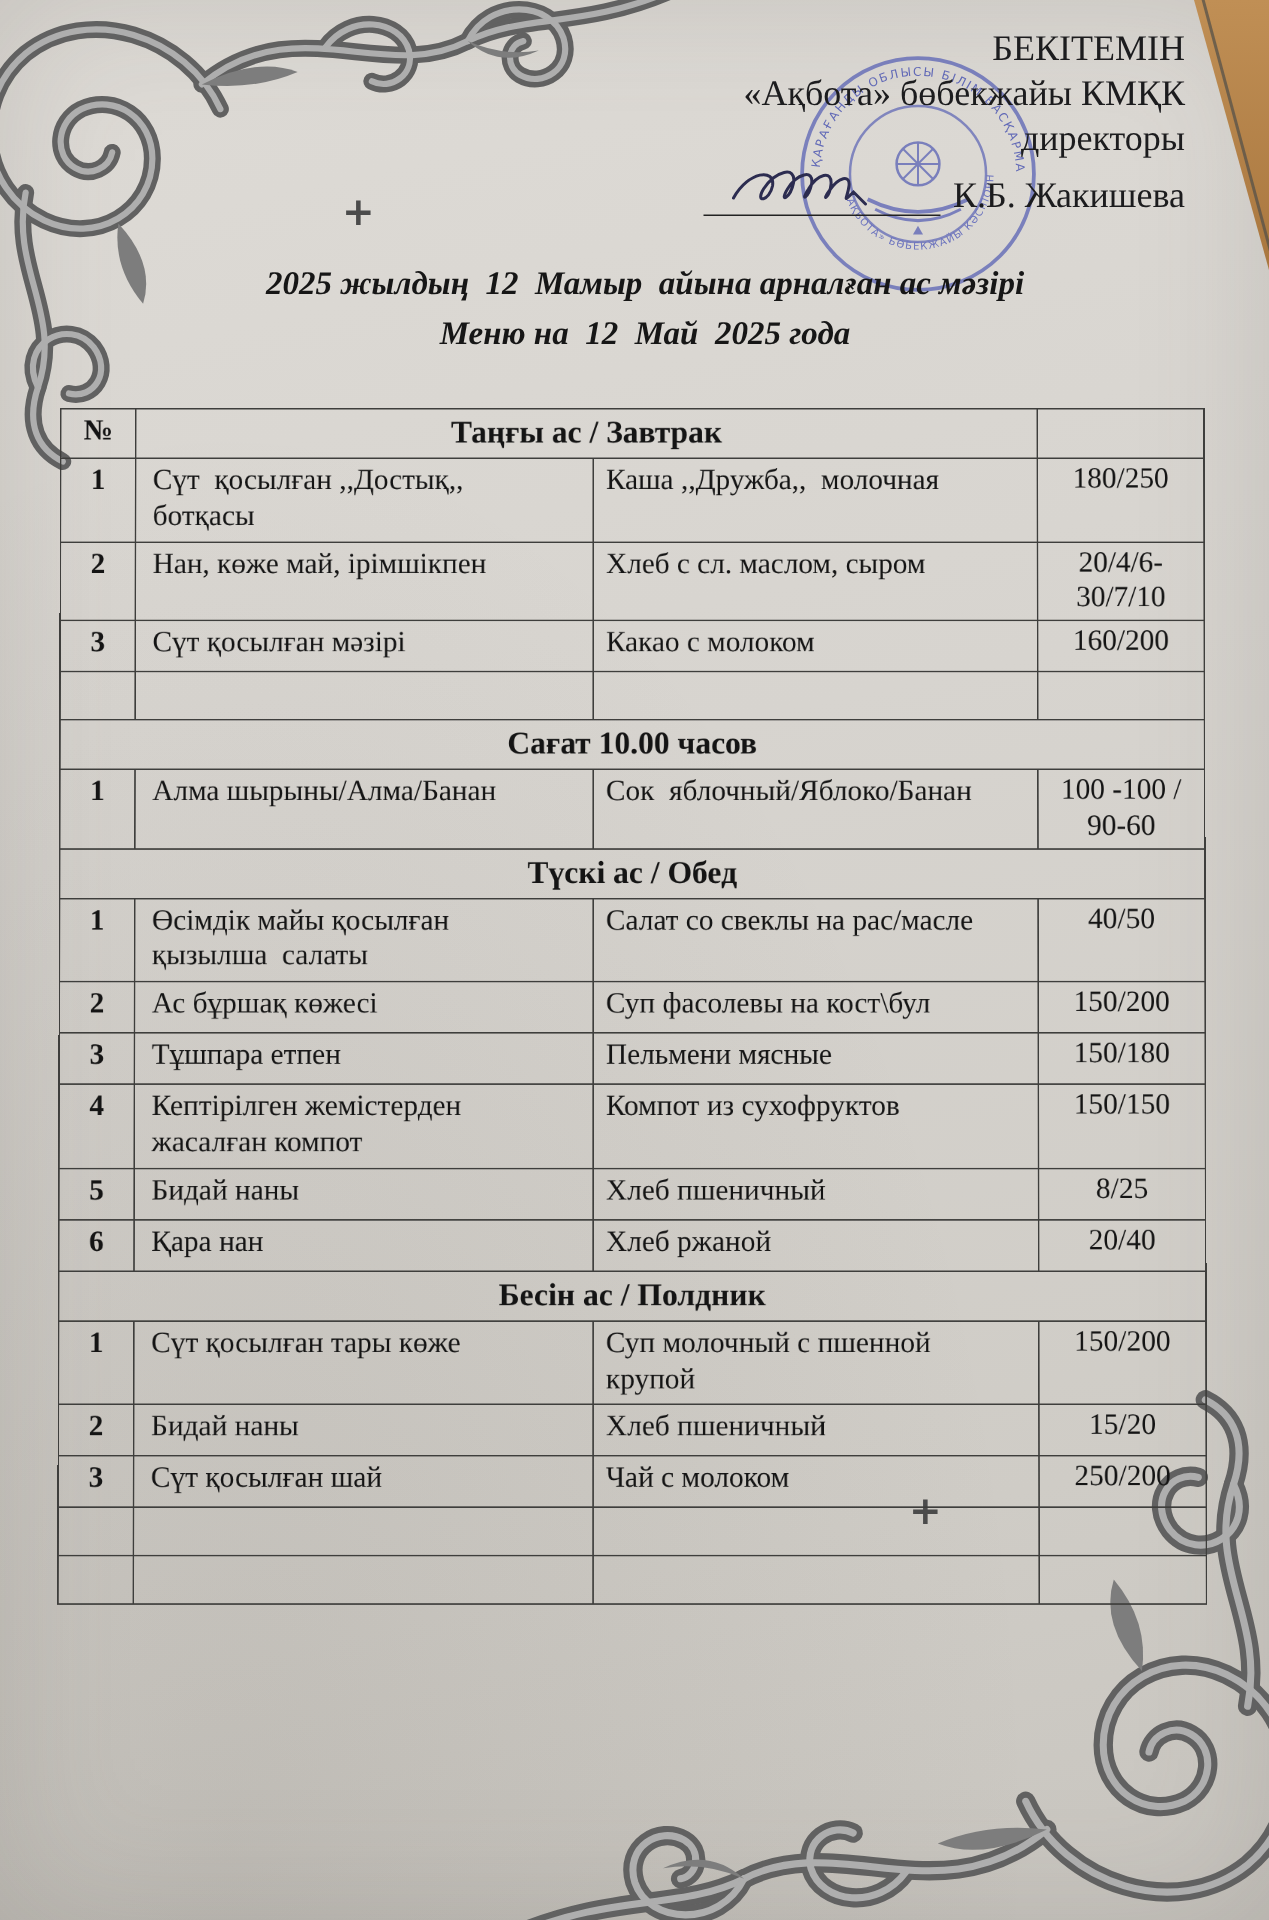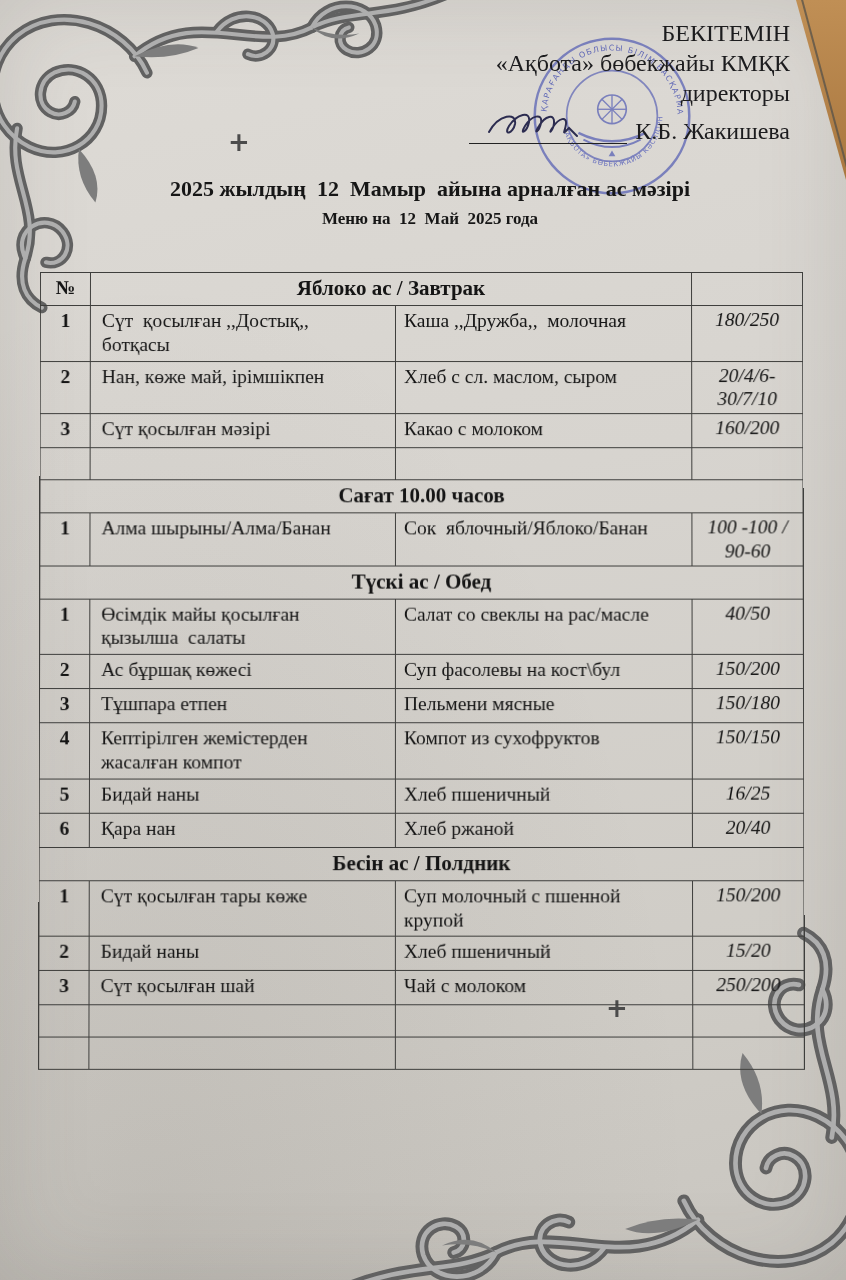--- a/index.html
+++ b/index.html
@@ -37,43 +37,43 @@
   .sig-wrap svg{position:absolute;left:0;top:-8px;}
   .sig-line{position:absolute;left:0;bottom:2px;width:158px;border-bottom:1.6px solid #222;}
   
   .stamp{
     position:absolute;left:528px;top:32px;width:168px;height:168px;z-index:2;
     opacity:.85;filter:blur(.4px);
   }
   
   .title{
     position:absolute;left:40px;top:176px;width:780px;text-align:center;
-    color:#161616;z-index:3;
+    color:#161616;z-index:3;font-style:italic;
   }
   .title .t1{font-size:22px;font-weight:bold;white-space:pre-wrap;}
-  .title .t2{font-size:17px;font-weight:bold;margin-top:7px;white-space:pre-wrap;}
+  .title .t2{font-size:22px;font-weight:bold;margin-top:7px;white-space:pre-wrap;}
   
   .doc-table{
     position:absolute;left:40px;top:272px;z-index:3;
     transform:perspective(1700px) rotateX(.6deg);transform-origin:50% 0;
   }
   table{
     border-collapse:collapse;table-layout:fixed;width:762px;
     background:transparent;color:#141414;
   }
   td{
     border:1.5px solid #3e3e3c;
     font-size:19.5px;line-height:1.22;
     vertical-align:top;padding:3px 8px 4px 8px;height:26px;
     white-space:pre-wrap;overflow:hidden;
   }
   td.c-num{text-align:center;font-weight:bold;padding:3px 2px;}
   td.c-kz{padding-left:11px;}
   td.c-sec{text-align:center;font-weight:bold;font-size:21px;padding:3px 4px;}
-  td.c-portion{text-align:center;padding:2px 3px;font-style:italic;}
+  td.c-portion{text-align:center;padding:2px 3px;}
   tr.empty-row td{height:24px;}
   
   .orn{position:absolute;pointer-events:none;z-index:1;}
   .orn-tl{left:-20px;top:-16px;width:474px;height:330px;}
   .orn-br{right:-28px;bottom:-22px;width:540px;height:376px;transform:rotate(180deg);}
   .orn-dark{stroke:#616161;stroke-width:11;fill:none;stroke-linecap:round;}
   .orn-light{stroke:#aeaeae;stroke-width:4;fill:none;stroke-linecap:round;}
   .leaf{fill:#7d7d7d;stroke:none;}
   
   .crop-mark{
@@ -170,21 +170,21 @@
     <table>
       <colgroup>
         <col style="width:50px">
           <col style="width:305px">
           <col style="width:296px">
           <col style="width:111px">
       </colgroup>
       <tbody id="menu-tbody">
           <tr>
             <td class="c-num">№</td>
-            <td class="c-sec" colspan="2">Яблоко ас / Завтрак</td>
+            <td class="c-sec" colspan="2">Таңғы ас / Завтрак</td>
             <td class="c-portion"></td>
           </tr>
           <tr>
             <td class="c-num">1</td>
             <td class="c-kz">Сүт  қосылған ,,Достық,,
 ботқасы</td>
             <td class="c-ru">Каша ,,Дружба,,  молочная</td>
             <td class="c-portion">180/250</td>
           </tr>
           <tr>
@@ -242,21 +242,21 @@
             <td class="c-num">4</td>
             <td class="c-kz">Кептірілген жемістерден
 жасалған компот</td>
             <td class="c-ru">Компот из сухофруктов</td>
             <td class="c-portion">150/150</td>
           </tr>
           <tr>
             <td class="c-num">5</td>
             <td class="c-kz">Бидай наны</td>
             <td class="c-ru">Хлеб пшеничный</td>
-            <td class="c-portion">16/25</td>
+            <td class="c-portion">8/25</td>
           </tr>
           <tr>
             <td class="c-num">6</td>
             <td class="c-kz">Қара нан</td>
             <td class="c-ru">Хлеб ржаной</td>
             <td class="c-portion">20/40</td>
           </tr>
           <tr>
             <td class="c-sec" colspan="4">Бесін ас / Полдник</td>
           </tr>

